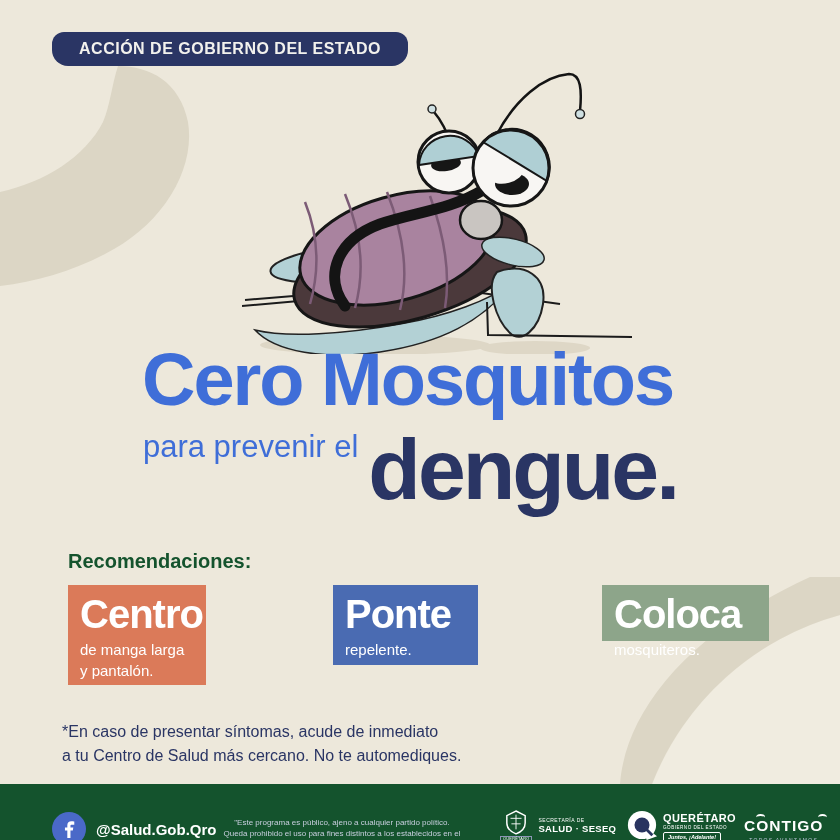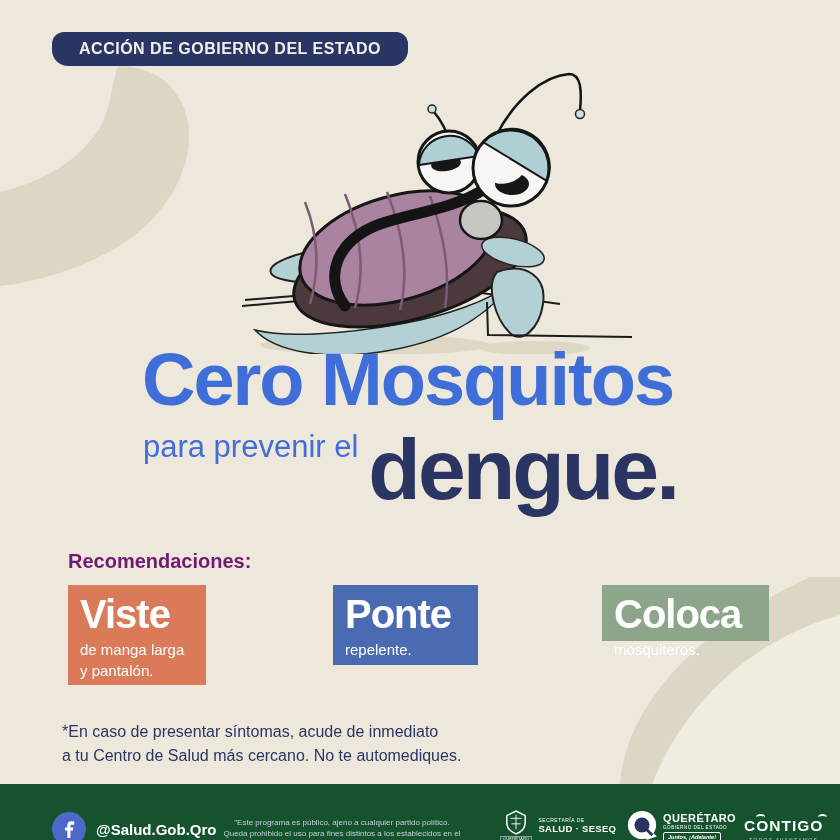--- a/index.html
+++ b/index.html
@@ -13,21 +13,21 @@
   .banner span{color:#F2F1ED;font-weight:bold;font-size:16px;letter-spacing:.5px;}
   
   .title1{position:absolute;left:-25px;right:0;top:311px;text-align:center;
           font-size:74px;line-height:74px;font-weight:bold;letter-spacing:-2px;color:#3F6ED8;}
   .title-row{position:absolute;left:-20px;right:0;top:394px;display:flex;
              justify-content:center;align-items:flex-end;}
   .title-lead{font-size:31px;line-height:31px;font-weight:normal;color:#3F6ED8;
               margin:0 10px 50px 0;}
   .title-big{font-size:86px;line-height:86px;font-weight:bold;letter-spacing:-3px;color:#2A3564;}
   
-  .rec-heading{position:absolute;left:68px;top:518px;font-size:20px;font-weight:bold;color:#701a75;}
+  .rec-heading{position:absolute;left:68px;top:518px;font-size:20px;font-weight:bold;color:#14532d;}
   .rec-box{position:absolute;top:553px;color:#FFFFFF;padding:9px 12px;box-sizing:border-box;}
   .rec-box .action{font-size:40px;line-height:40px;font-weight:bold;letter-spacing:-1px;}
   .rec-box .detail{font-size:15px;line-height:21px;margin-top:5px;}
   .box-1{left:68px;width:138px;height:100px;}
   .box-2{left:333px;width:145px;height:80px;}
   .box-3{left:602px;width:167px;height:56px;}
   
   .footnote{position:absolute;left:62px;top:688px;font-size:16px;line-height:24px;color:#2A3564;}
   
   .footer{position:absolute;left:0;top:752px;width:840px;height:75px;background:#14532d;}
@@ -125,21 +125,21 @@
 
   <div class="title1">Cero Mosquitos</div>
   <div class="title-row">
     <span class="title-lead">para prevenir el</span>
     <span class="title-big">dengue.</span>
   </div>
 
   <div class="rec-heading">Recomendaciones:</div>
 
   <div class="rec-box box-1" style="background: rgb(219, 122, 89);">
-    <div class="action">Viste</div>
+    <div class="action">Centro</div>
     <div class="detail">
       <div>de manga larga</div>
       <div>y pantalón.</div>
     </div>
   </div>
 
   <div class="rec-box box-2" style="background: rgb(74, 107, 178);">
     <div class="action">Ponte</div>
     <div class="detail">repelente.</div>
   </div>

